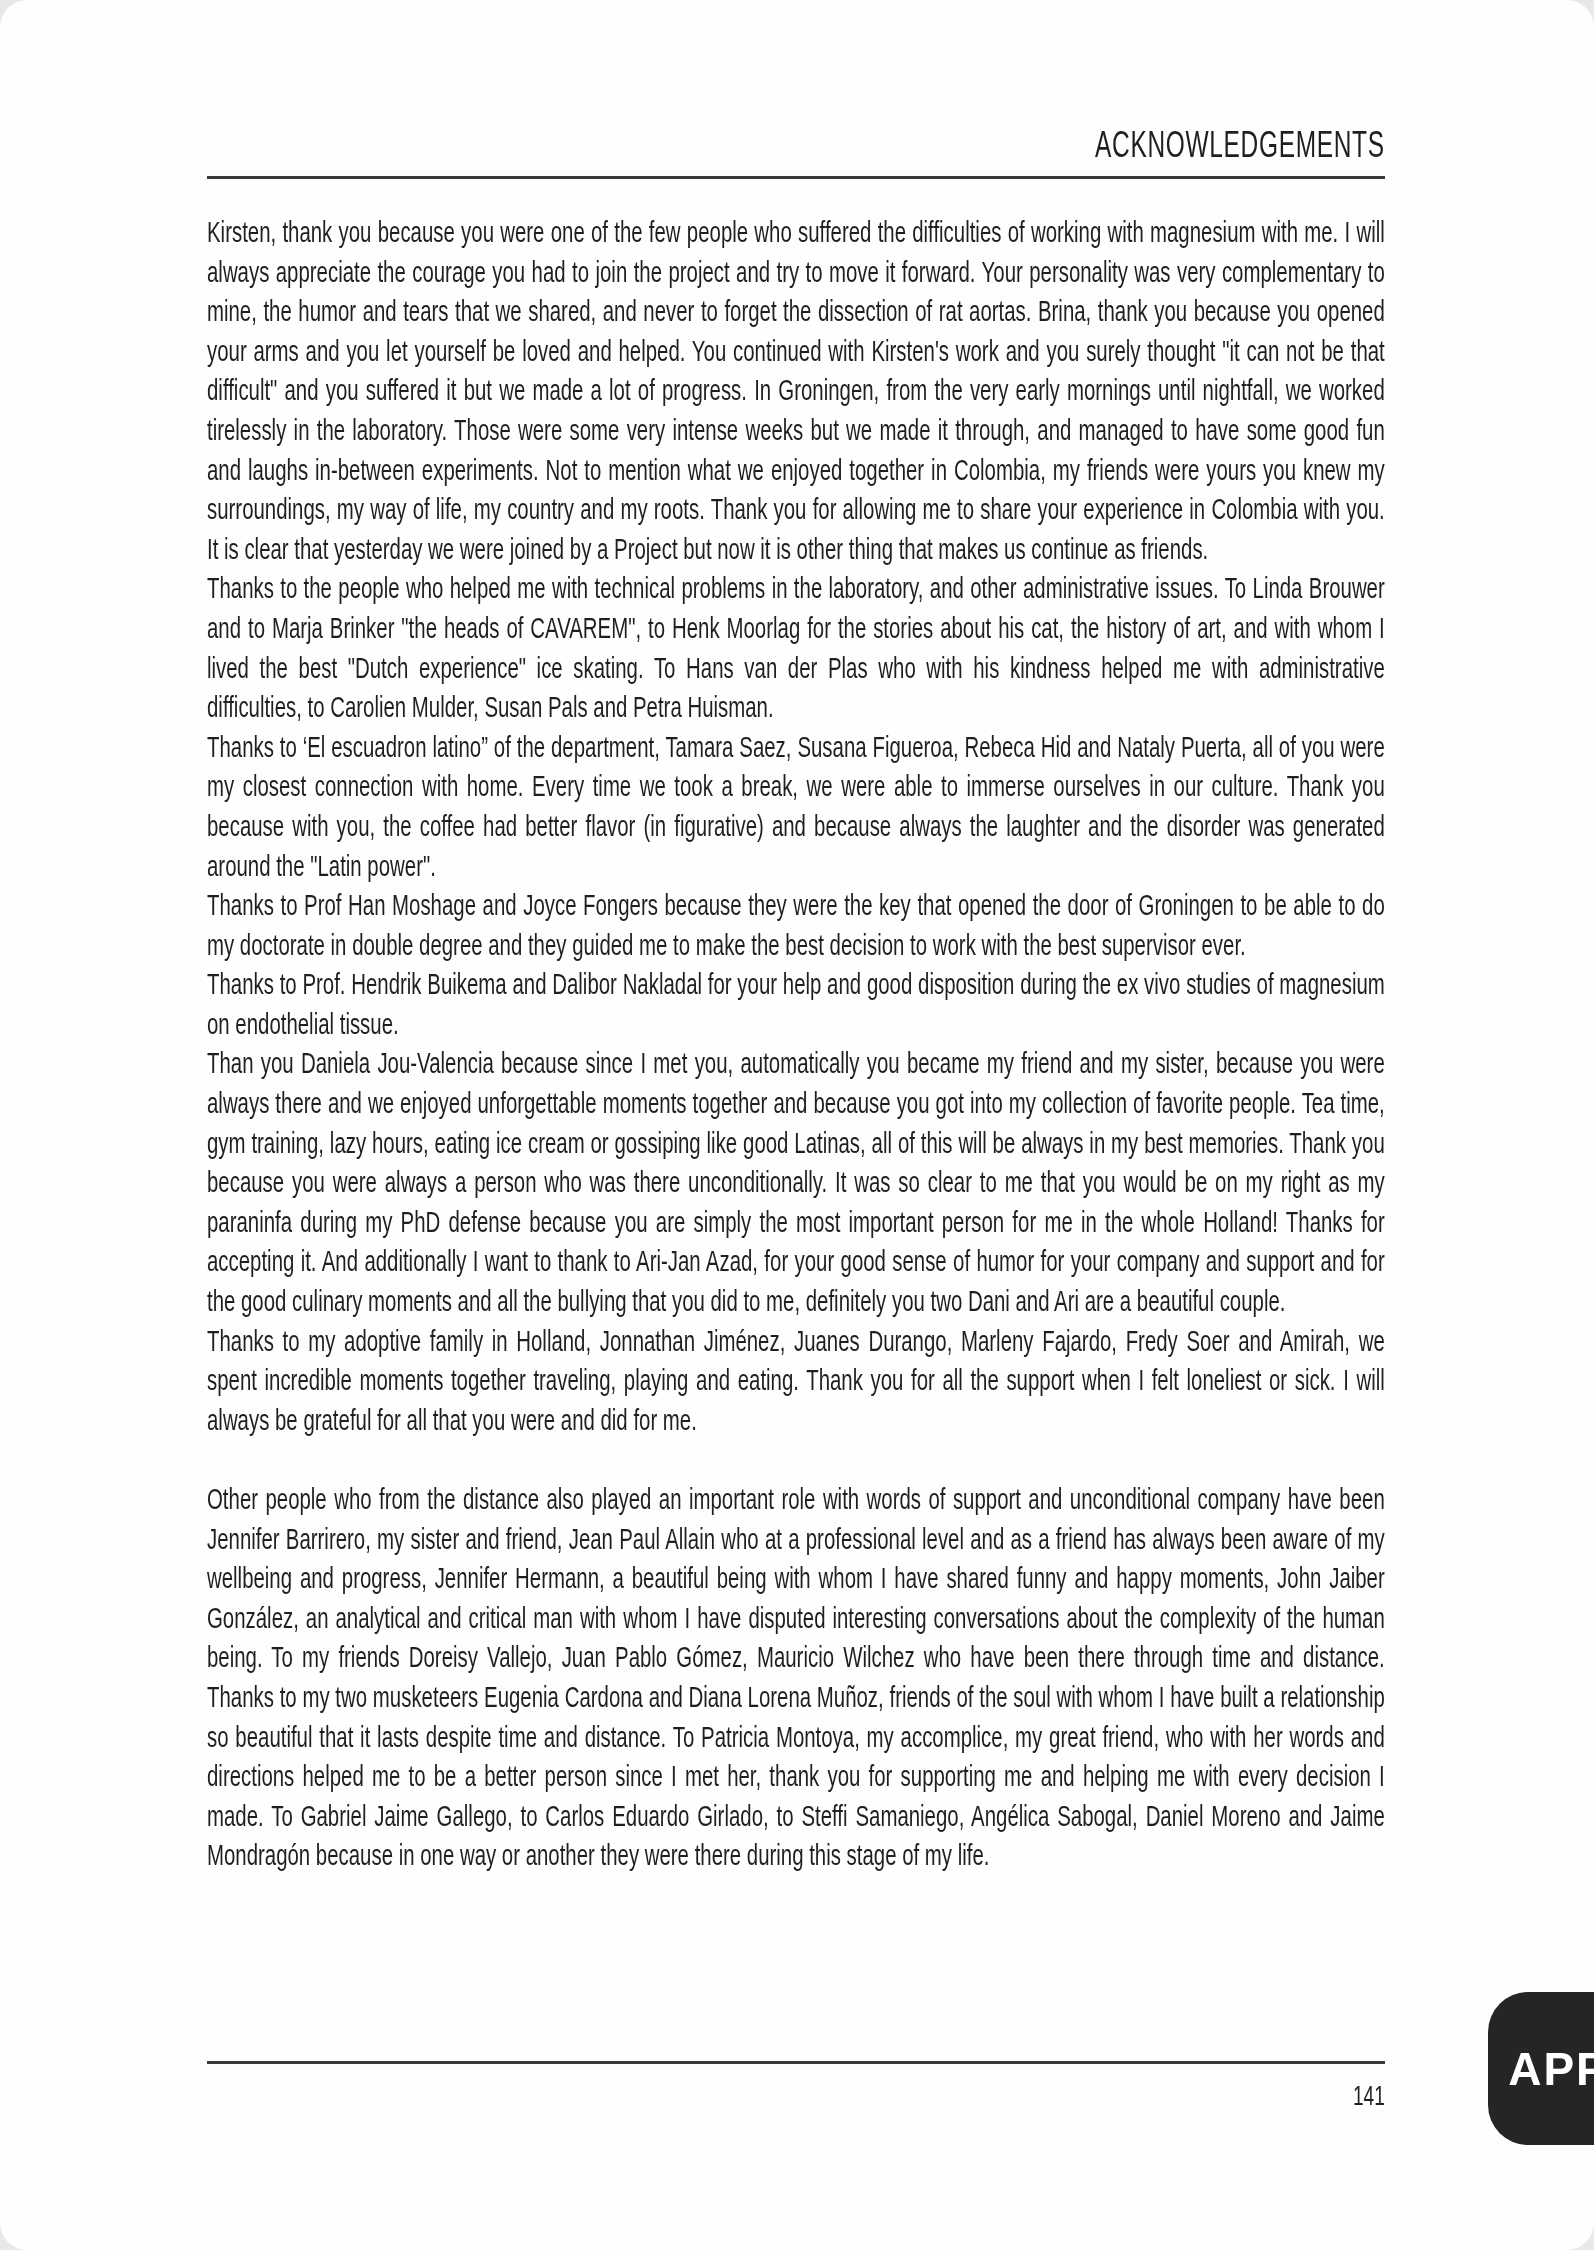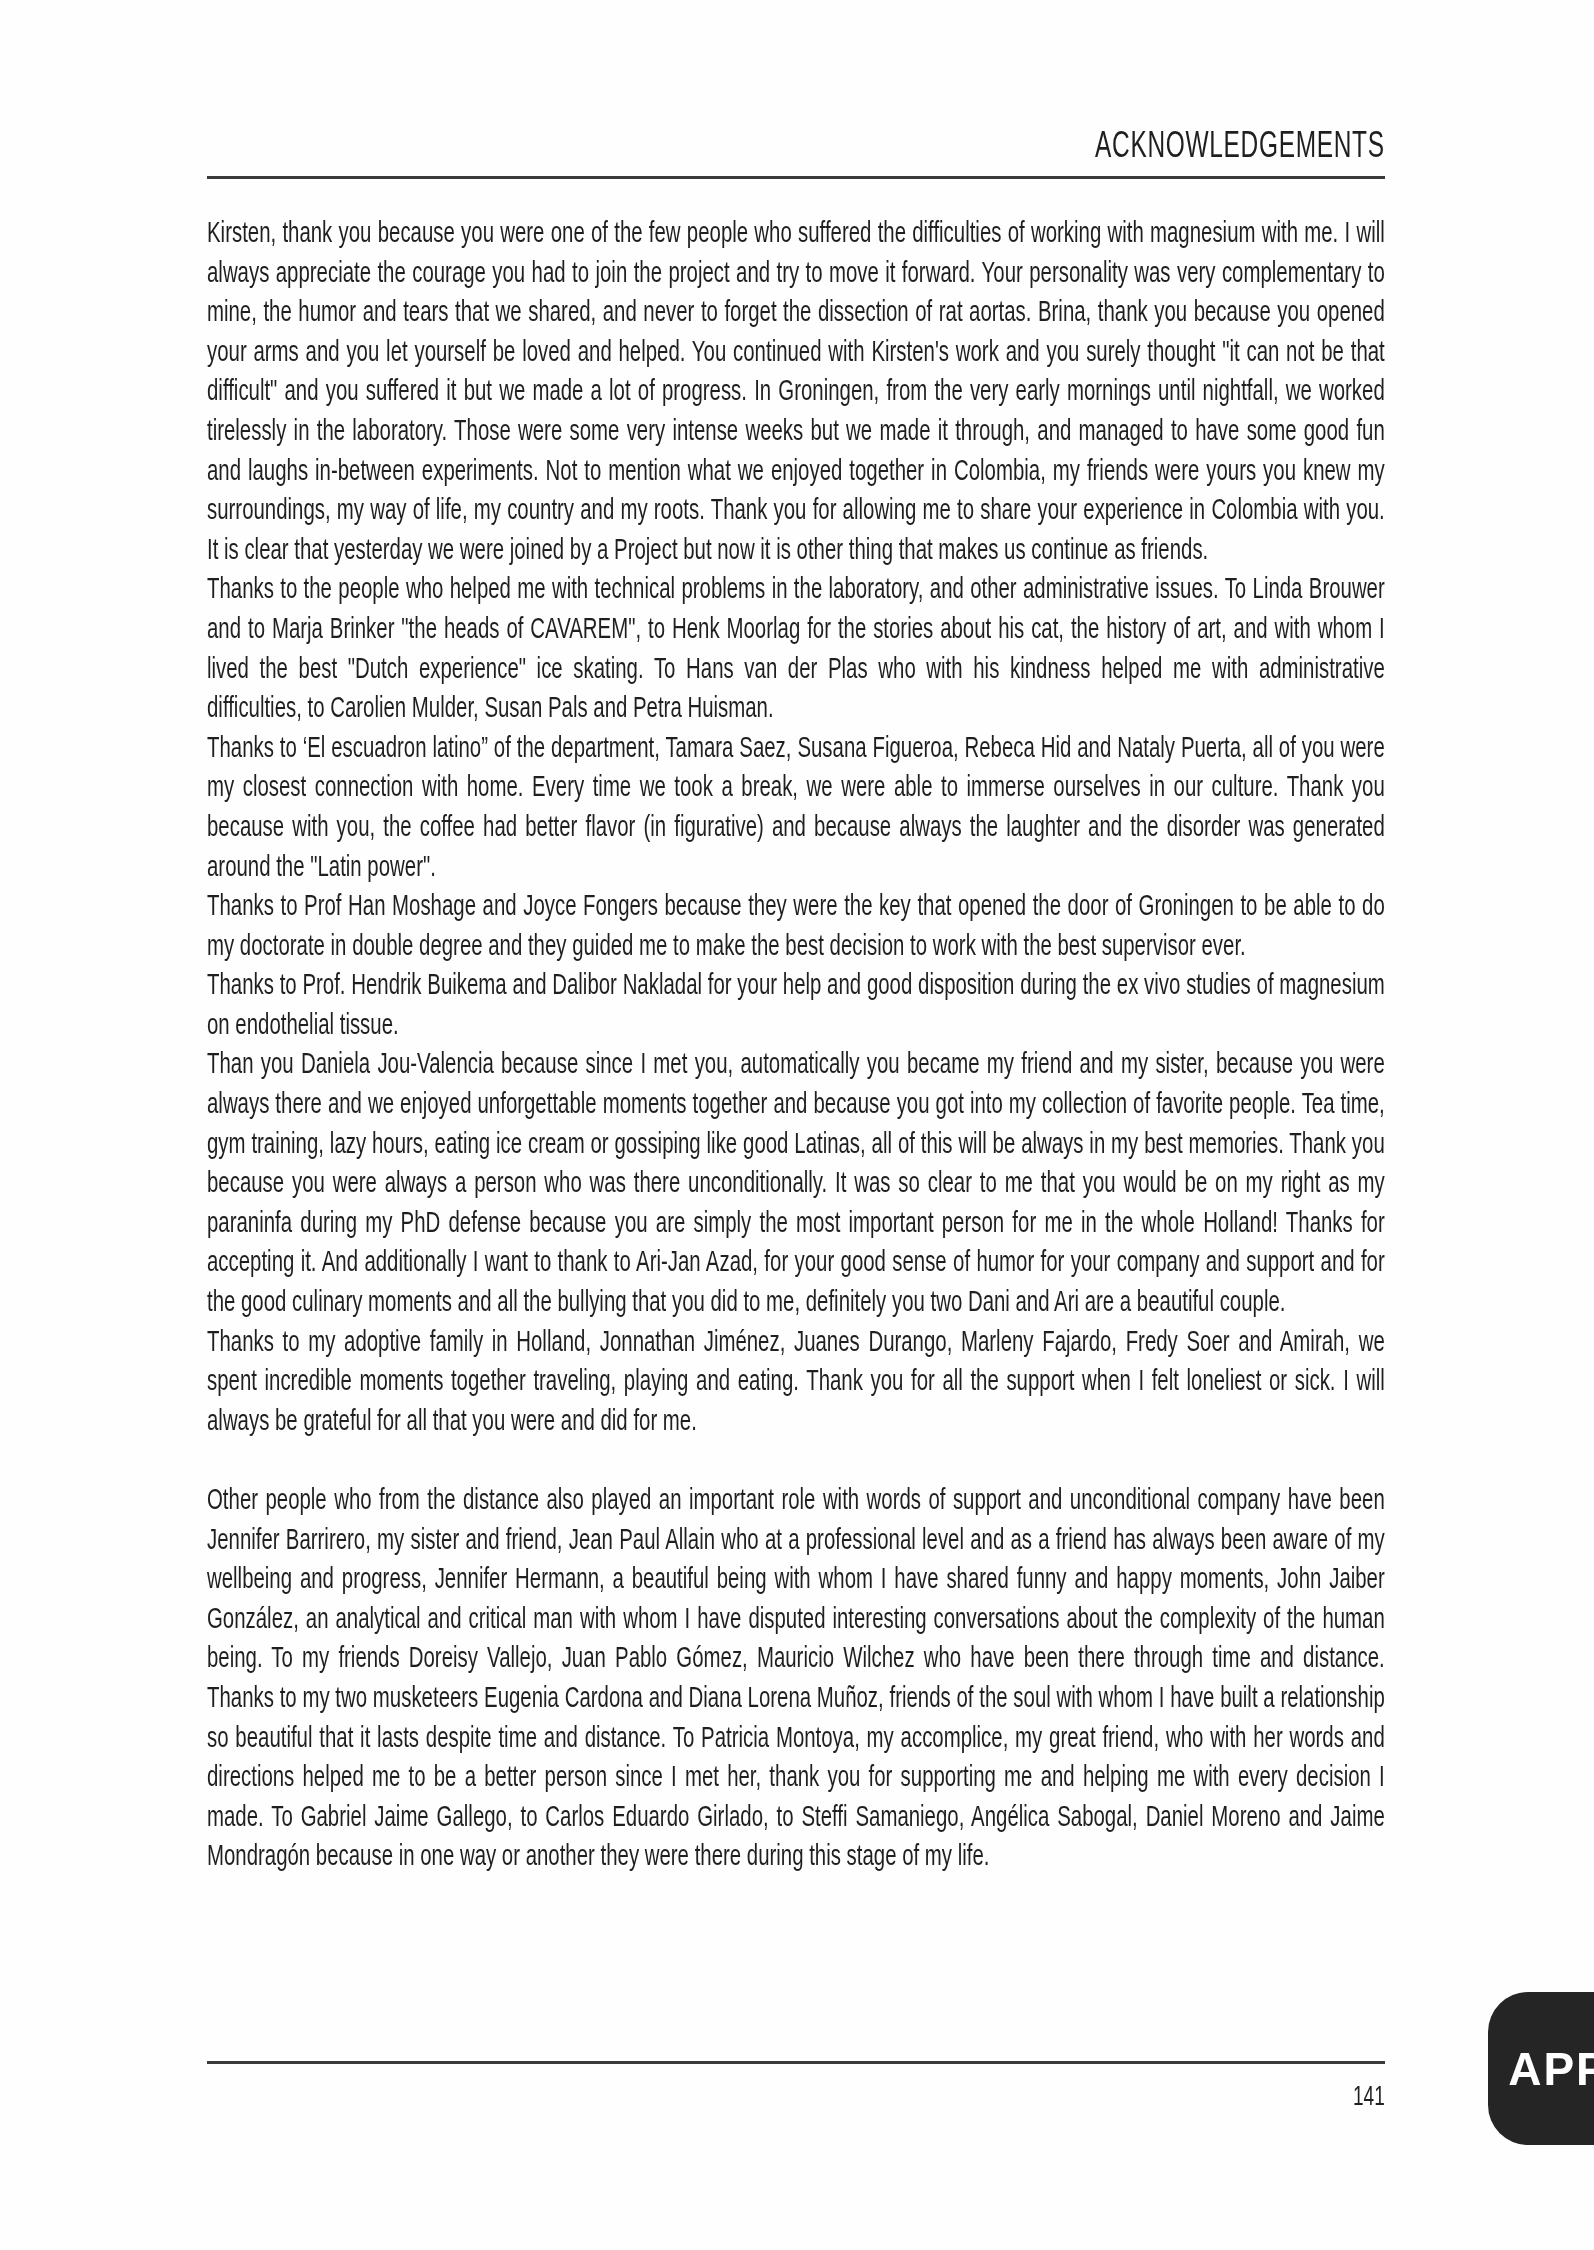--- a/index.html
+++ b/index.html
@@ -10,20 +10,21 @@
     --page_bg:#fefefe;
   }
   html,body{margin:0;padding:0;background:#e8e8e8;}
   .page{
     position:relative;
     width:1594px;height:2250px;
     background:var(--page_bg);
     overflow:hidden;
     font-family:"Liberation Sans", sans-serif;
     color:var(--text);
+    border-radius:27px;
   }
   
   .content{
     position:absolute;
     left:207px;top:0;
     width:1732px;
     transform:scaleX(0.68);
     transform-origin:0 0;
   }
   .title{

